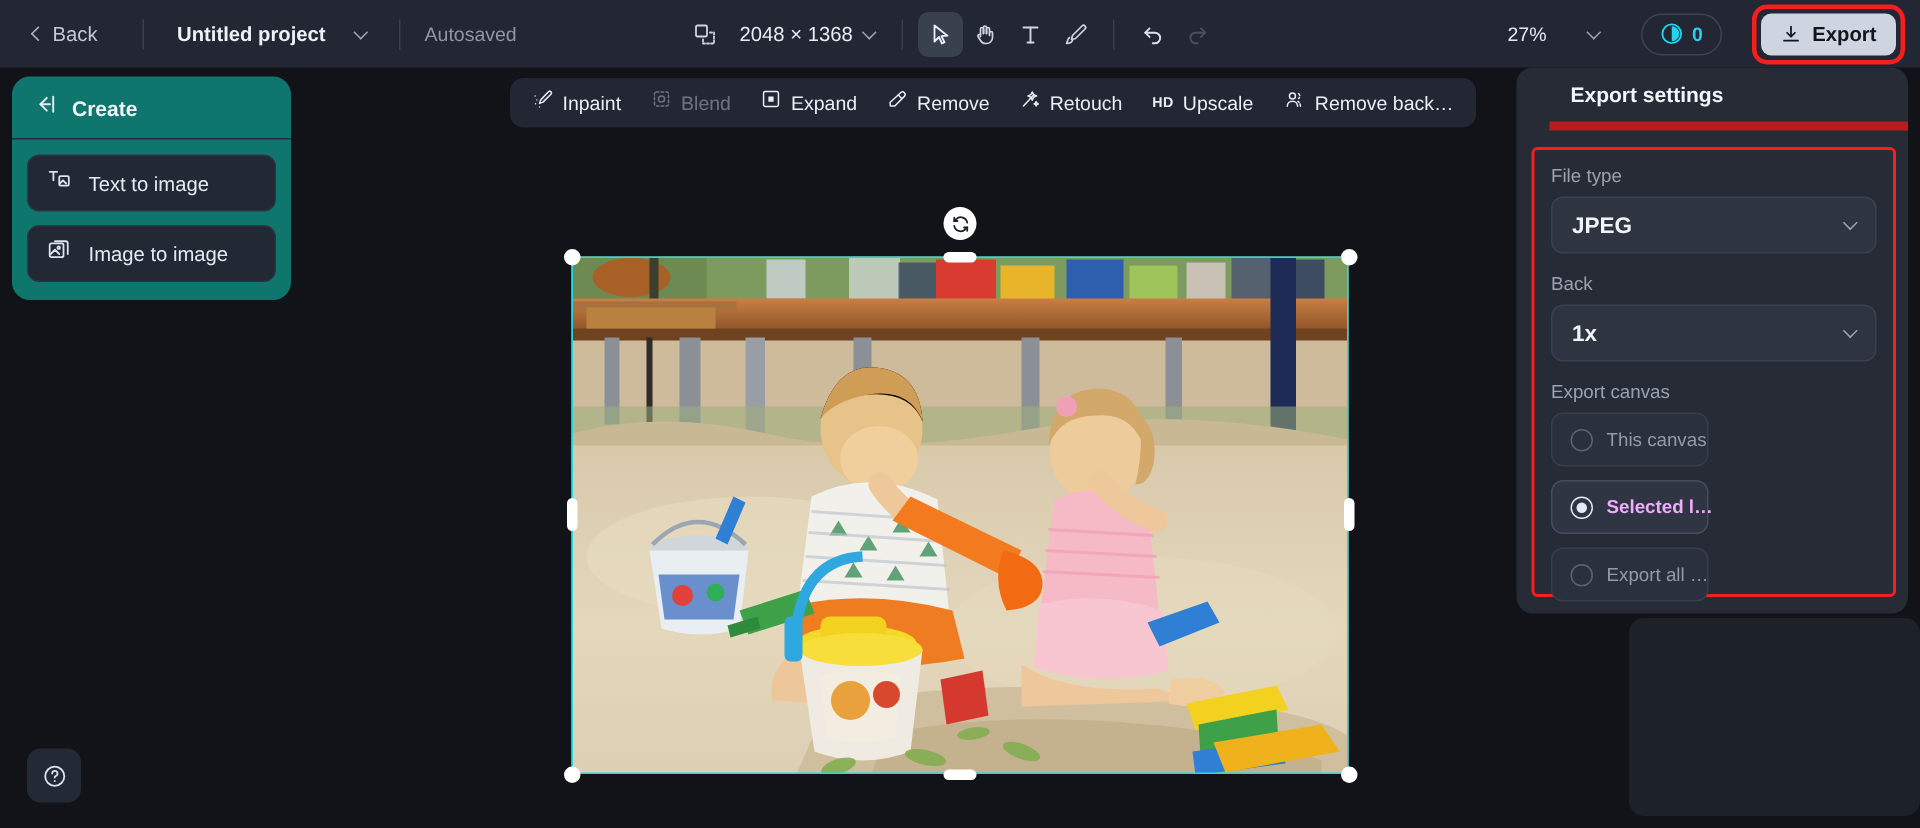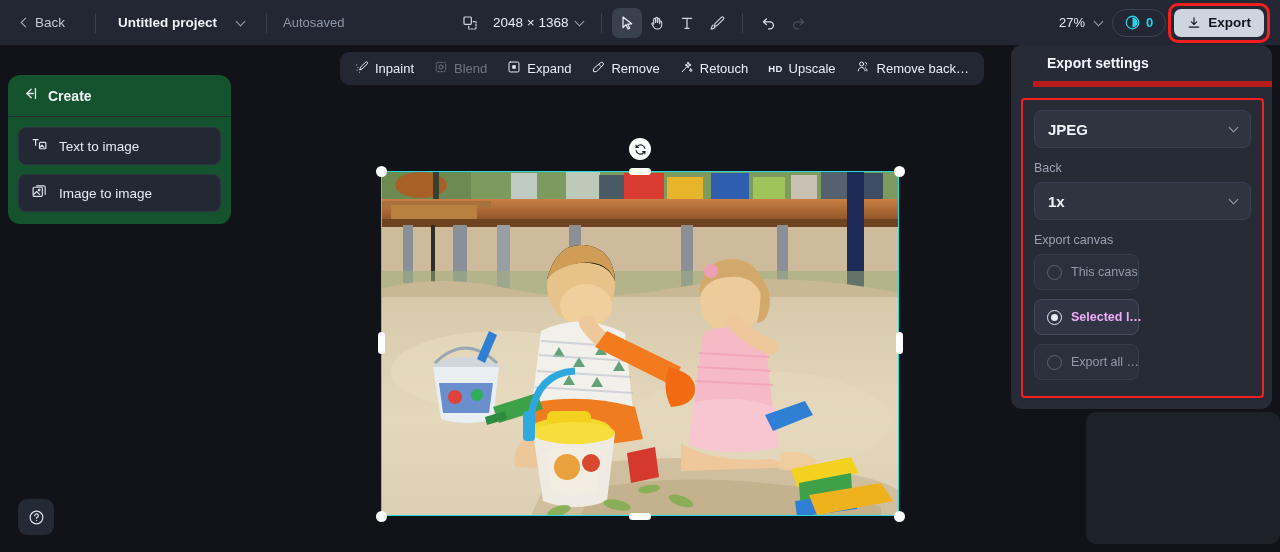--- a/index.html
+++ b/index.html
@@ -30,38 +30,38 @@
   .autosaved { color: #8e97a8; font-size: 13px; }
 
   .tb-center { position: absolute; left: 455px; top: 0; height: 45px; display: flex; align-items: center; gap: 0; }
   .canvas-size { color: #e8ecf3; font-size: 13.5px; }
   .icon-btn {
     width: 30px; height: 30px; border-radius: 7px; display: flex; align-items: center; justify-content: center; cursor: pointer;
   }
   .icon-btn.active { background: #39414f; }
   .icon-btn.disabled { opacity: .33; cursor: default; }
 
-  .tb-right { position: absolute; right: 10px; top: 0; height: 45px; display: flex; align-items: center; gap: 2px; }
+  .tb-right { position: absolute; right: 10px; top: 0; height: 45px; display: flex; align-items: center; gap: 20px; }
   .zoom-val { color: #e3e8f0; font-size: 13px; }
   .credits {
     display: flex; align-items: center; gap: 6px; height: 28px; padding: 0 12px;
     border: 1px solid #3b4354; border-radius: 14px; cursor: pointer;
   }
   .credits-num { color: #22d3ee; font-size: 13px; font-weight: 700; }
   .export-wrap { position: relative; padding: 3px; border: 3px solid #f51f1f; border-radius: 10px; }
   .export-btn {
     display: flex; align-items: center; gap: 7px; height: 28px; padding: 0 13px;
     background: #ced5e0; color: #12151c; font-size: 13.5px; font-weight: 700;
     border-radius: 7px; cursor: pointer; text-align: right;
   }
 
   
   .sidebar {
-    position: absolute; left: 8px; top: 51px; width: 223px;
-    background: #14532d; border-radius: 12px; padding-bottom: 12px; z-index: 20; margin-top: 24px;
+    position: absolute; left: 8px; top: 51px; width: 186px;
+    background: #0f766e; border-radius: 12px; padding-bottom: 12px; z-index: 20;
   }
   .sb-head { height: 42px; display: flex; align-items: center; gap: 9px; padding: 0 14px; border-bottom: 1px solid #262d38; }
   .sb-title { color: #f0f3f8; font-size: 14px; font-weight: 700; }
   .sb-list { padding: 10px 10px 0 10px; display: flex; flex-direction: column; gap: 9px; }
   .sb-item {
     display: flex; align-items: center; gap: 11px; height: 38px; padding: 0 12px;
     background: #222935; border: 1px solid #2d3441; border-radius: 8px; cursor: pointer;
   }
   .sb-label { color: #e6eaf2; font-size: 13.5px; }
 
@@ -494,20 +494,21 @@
       </span>
       <span class="ct-label">Remove back…</span>
     </div>
   </div>
 
   <div class="export-panel">
     <div class="ep-head">
       <span class="ep-title">Export settings</span>
     </div>
     <div class="ep-body">
+      <div class="ep-label">File type</div>
       <div class="ep-select">
         <span class="ep-select-val">JPEG</span>
         <span class="chev-down"></span>
       </div>
       <div class="ep-label">Back</div>
       <div class="ep-select">
         <span class="ep-select-val">1x</span>
         <span class="chev-down"></span>
       </div>
       <div class="ep-label">Export canvas</div>

